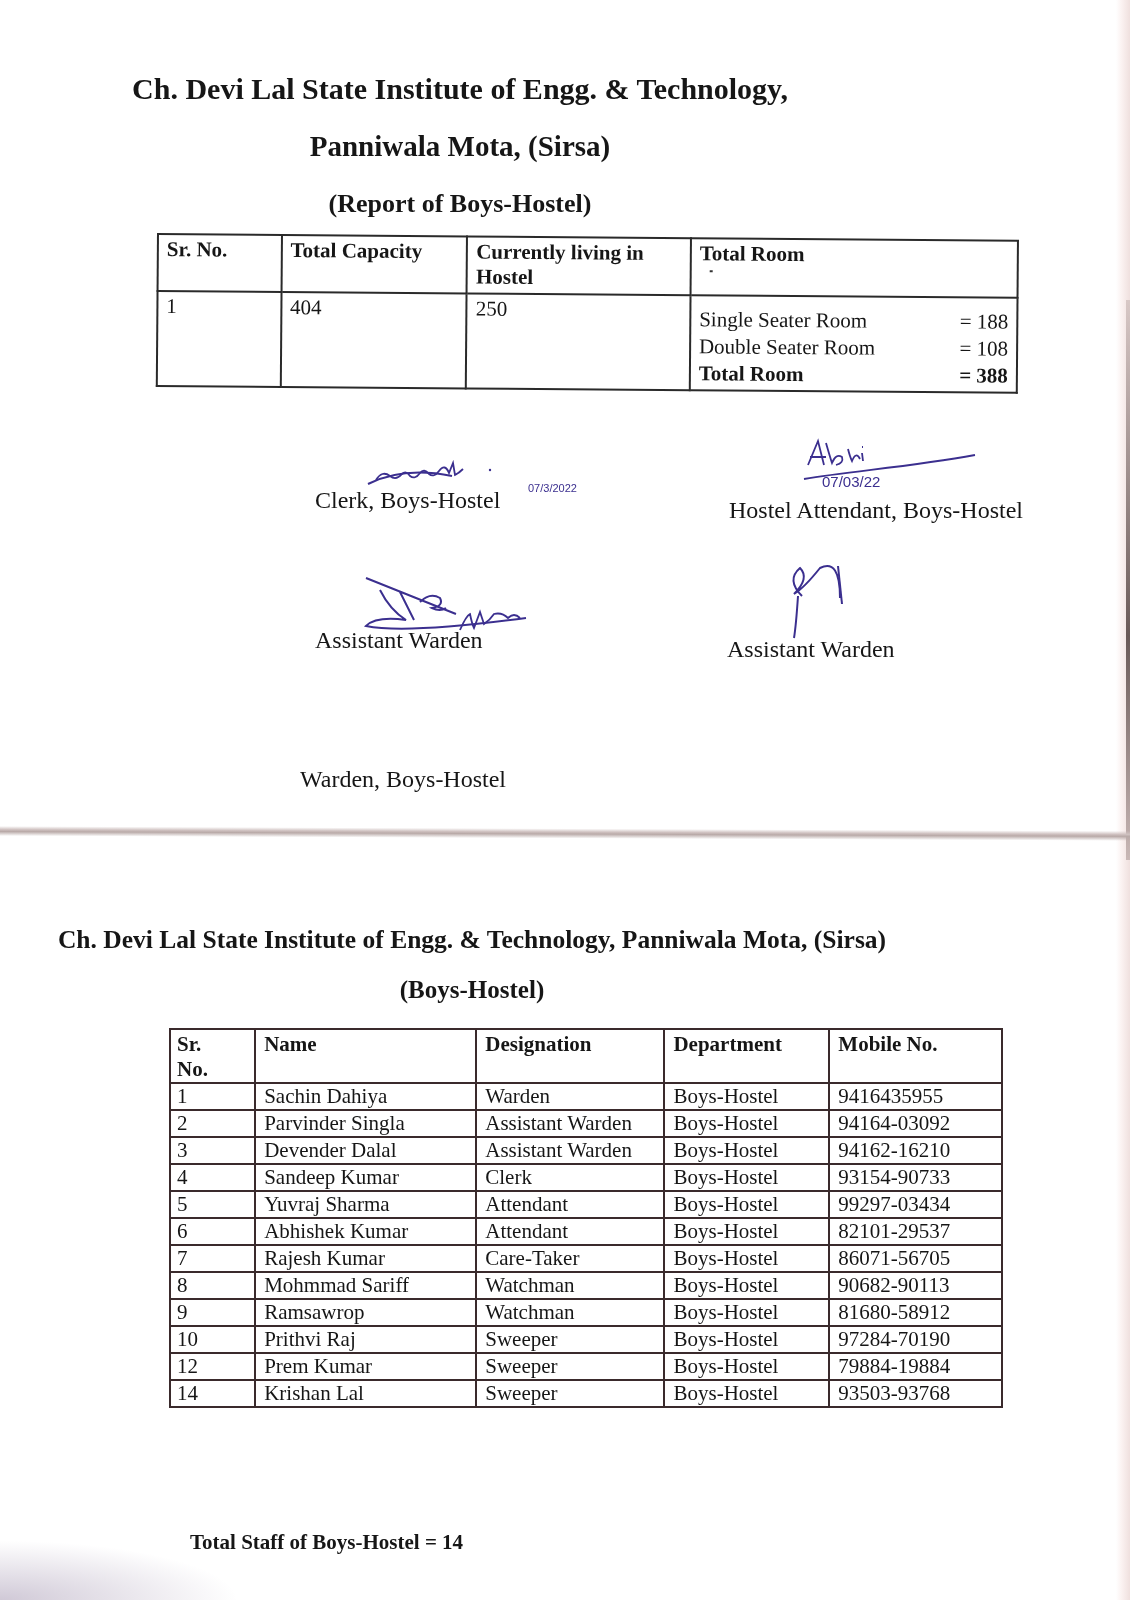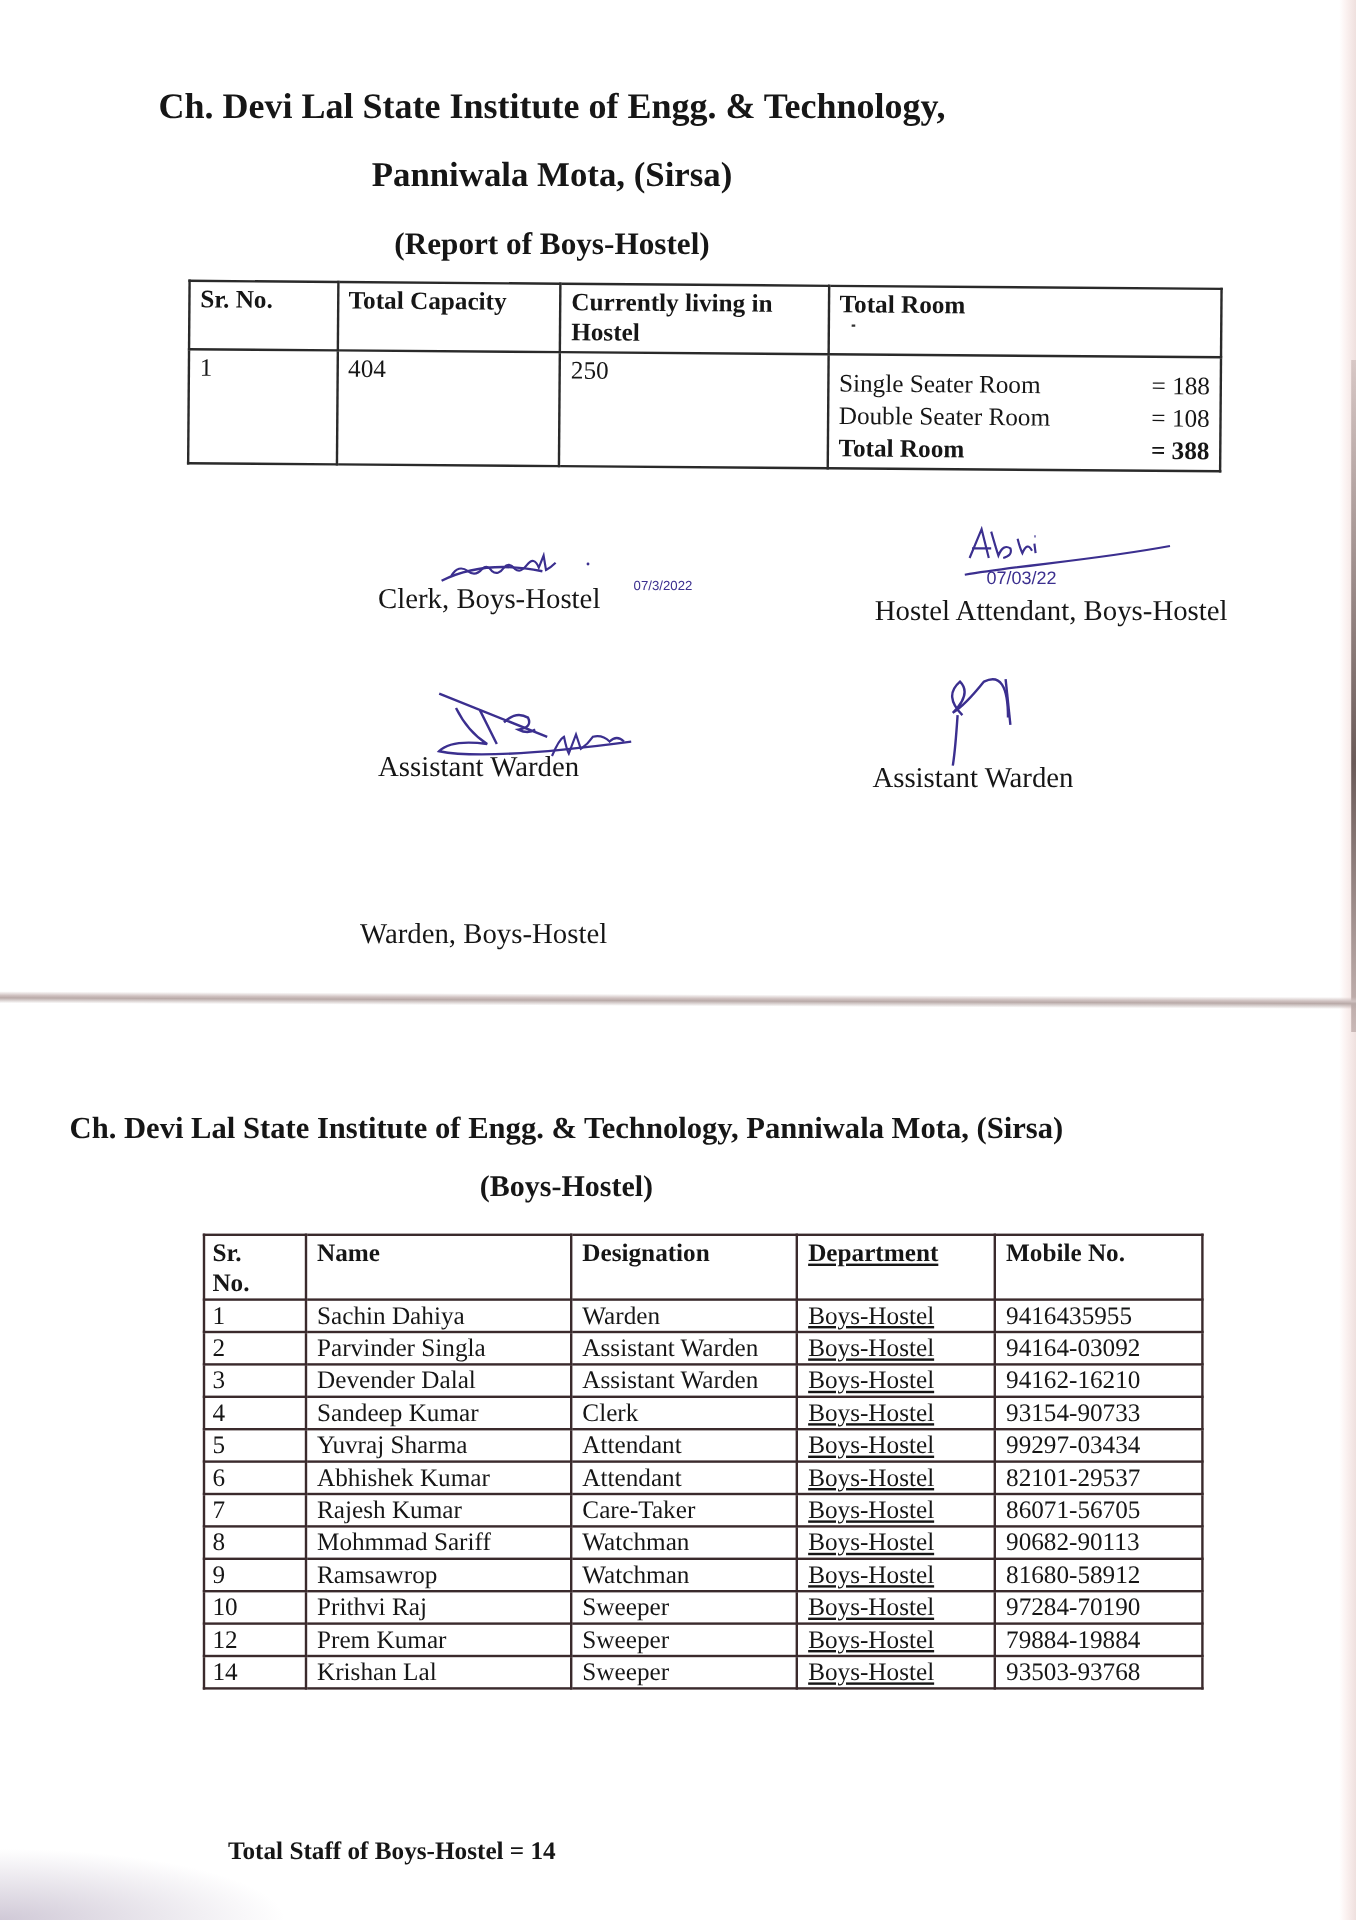--- a/index.html
+++ b/index.html
@@ -65,21 +65,21 @@
     }
     .staff th, .staff td {
       border: 2px solid #3a2a2c; text-align: left; vertical-align: top;
       padding: 0 8px; line-height: 25px;
     }
     .staff th { font-weight: bold; height: 53px; padding-top: 2px; }
     .staff td { height: 27px; }
     .staff .s1 { width: 86px; padding-left: 6px; }
     .staff .s2 { width: 224px; }
     .staff .s3 { width: 190px; }
-    .staff .s4 { width: 166px; text-decoration: underline; }
+    .staff .s4 { width: 166px; }
     .staff .s5 { width: 174px; }
 
     .total-staff {
       position: absolute; left: 190px; top: 1530px; font-size: 21px; font-weight: bold;
     }
     .bottom-shadow {
       position: absolute; left: 0; top: 1540px; width: 240px; height: 60px;
       background: radial-gradient(ellipse at left bottom, rgba(120,100,140,0.35), rgba(255,255,255,0) 70%);
     }
   </style>

